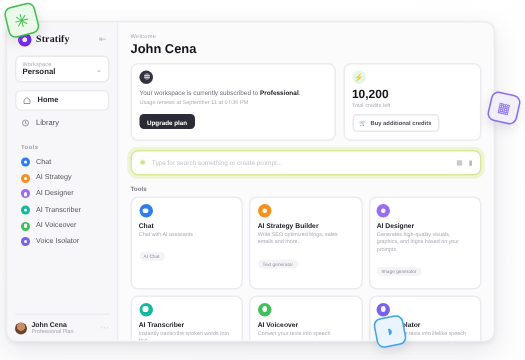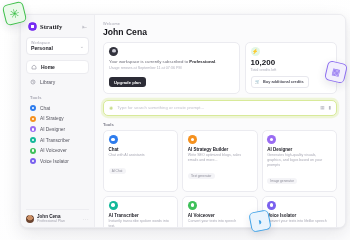--- a/index.html
+++ b/index.html
@@ -10,21 +10,21 @@
     overflow: hidden;
   }
   .stage {
     position: relative;
     width: 350px; height: 240px;
     background: linear-gradient(160deg,#ffffff 0%,#fdfdfe 100%);
   }
   
   .window {
     position: absolute;
-    left: 20px; top: 14px;
+    left: 4px; top: 14px;
     width: 326px; height: 214px;
     background: #fbfbfc;
     border: 1px solid #ececf0;
     border-radius: 7px;
     box-shadow: 0 6px 18px rgba(25,25,45,.10), 0 1px 3px rgba(25,25,45,.06);
     display: flex;
     overflow: hidden;
   }
   
   .sidebar {

